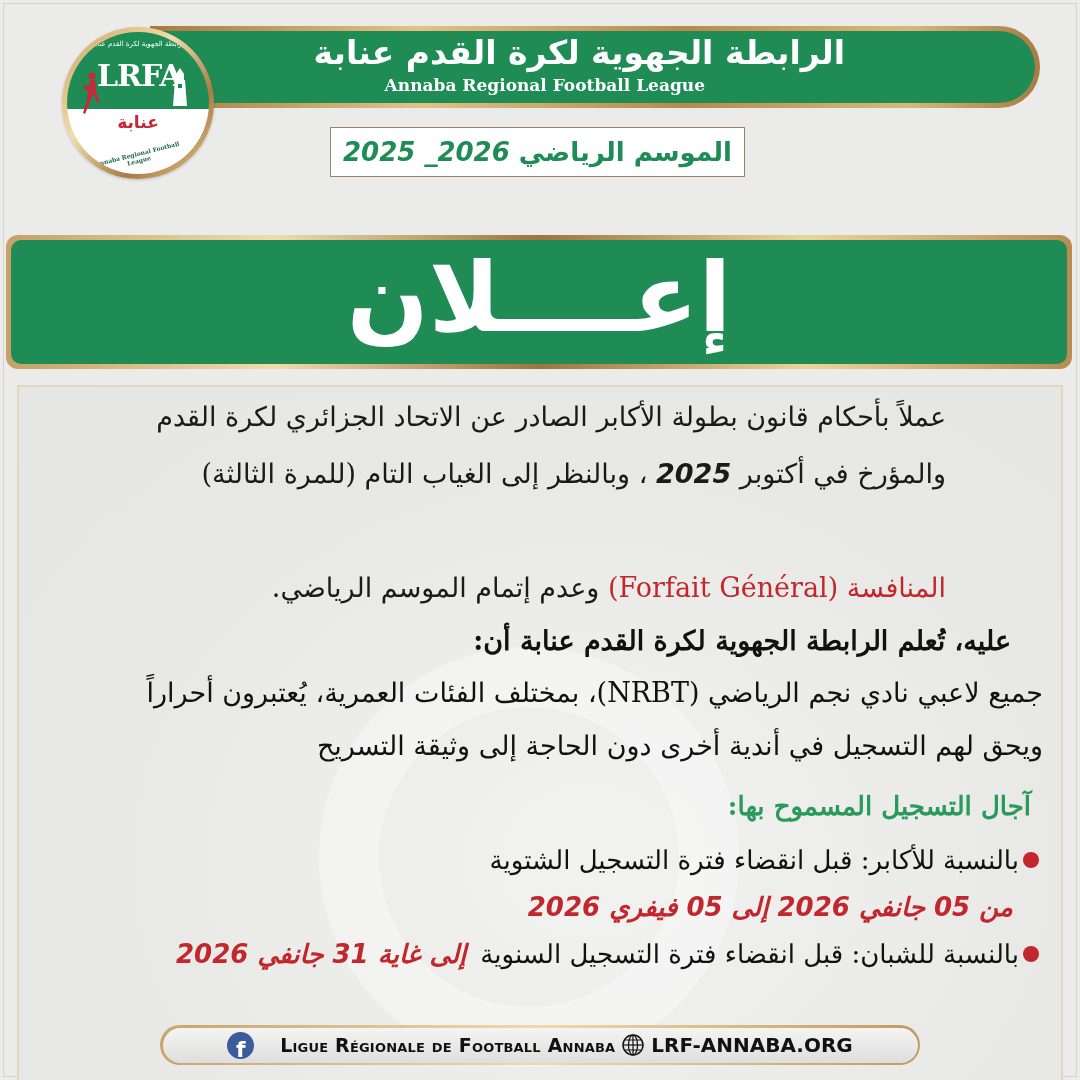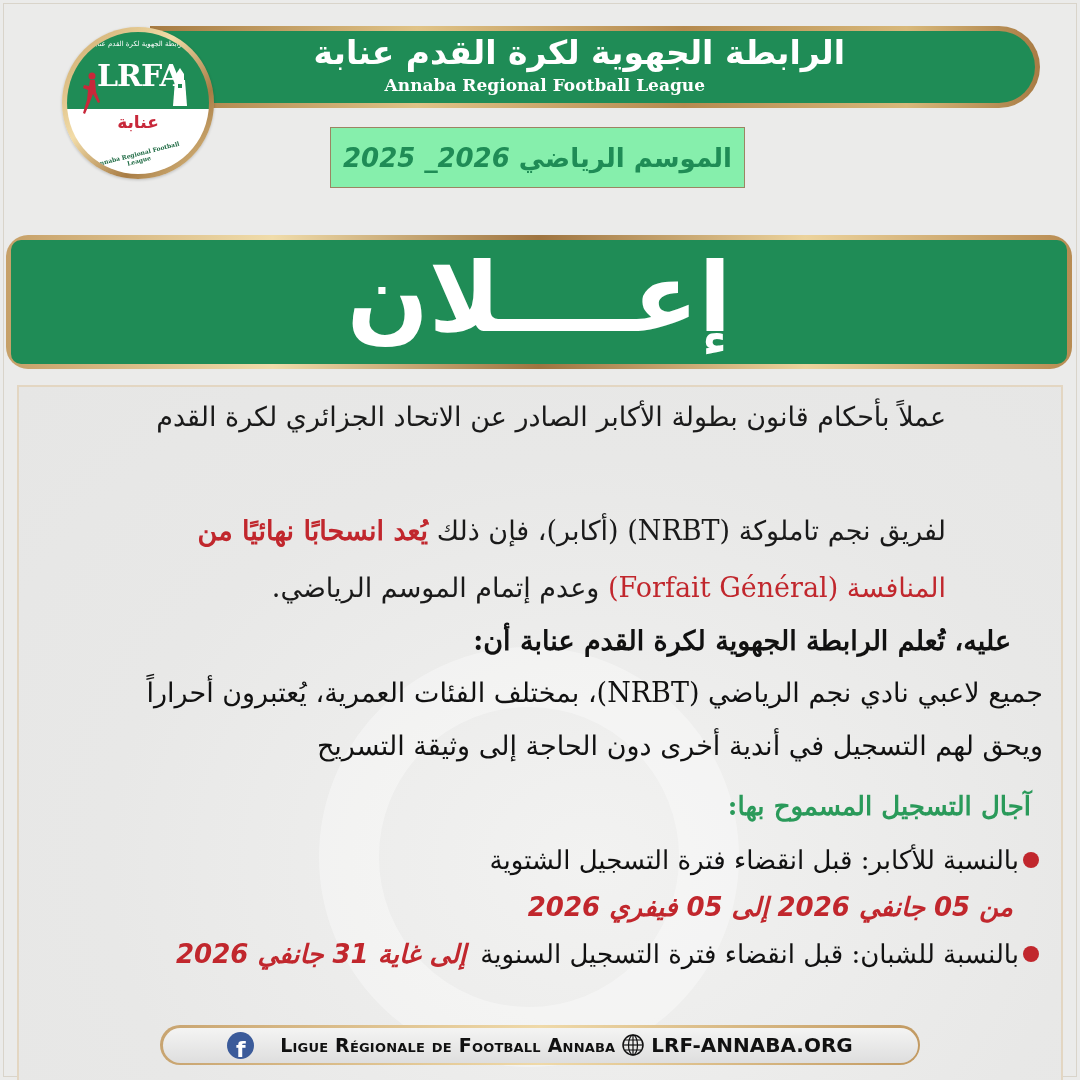--- a/index.html
+++ b/index.html
@@ -68,33 +68,33 @@
     position: absolute; left: 38px; top: 80px; width: 66px; text-align: center;
     font-weight: bold; font-size: 17px; color: #c8283a; direction: rtl;
   }
   .logo-arc-bottom {
     position: absolute; left: 20px; top: 118px; width: 102px; text-align: center;
     font-family: "DejaVu Serif", serif; font-size: 6px; color: #1f6b44; font-weight: bold;
     transform: rotate(-14deg);
   }
   
   .season-box {
-    position: absolute; left: 330px; top: 127px; width: 415px; height: 61px;
-    background: #86efac; border: 1.5px solid #9c8463;
+    position: absolute; left: 330px; top: 127px; width: 415px; height: 50px;
+    background: #ffffff; border: 1.5px solid #9c8463;
     display: flex; align-items: center; justify-content: center;
   }
   .season-text {
     color: #1f8c56; font-weight: bold; font-size: 26px; direction: rtl;
     font-family: "DejaVu Sans", sans-serif;
   }
   .season-text .num { font-style: italic; }
   
   .announce {
     position: absolute; left: 6px; top: 235px; width: 1066px; height: 134px;
-    border-radius: 22px;
+    border-radius: 12px;
     background: linear-gradient(90deg, #c6a068, #f0dcaa 25%, #9e7440 50%, #ecd39c 75%, #b88c52);
     padding: 5px;
   }
   .announce-inner {
     width: 100%; height: 100%; border-radius: 10px; background: #1f8c56;
     display: flex; align-items: center; justify-content: center;
   }
   .announce-title {
     color: #fff; font-weight: bold; font-size: 96px; direction: rtl;
     font-family: "DejaVu Sans", sans-serif; line-height: 1; margin-top: -8px;
@@ -212,23 +212,24 @@
 <div class="announce">
   <div class="announce-inner">
     <div class="announce-title">إعــــلان</div>
   </div>
 </div>
 
 <div class="panel">
   <div class="watermark"></div>
 
   <div class="p-line" style="top:14px;">عملاً بأحكام قانون بطولة الأكابر الصادر عن الاتحاد الجزائري لكرة القدم</div>
-  <div class="p-line" style="top:128px;">
-    <span>لفريق نجم تاملوكة (NRBT) (أكابر)، فإن ذلك</span>
-    <span class="red-b">يُعد انسحابًا نهائيًا من</span>
+  <div class="p-line" style="top:71px;">
+    <span>والمؤرخ في أكتوبر</span>
+    <span class="bold-num">2025</span>
+    <span>، وبالنظر إلى الغياب التام (للمرة الثالثة)</span>
   </div>
   <div class="p-line" style="top:185px;">
     <span class="red">المنافسة (Forfait Général)</span>
     <span>وعدم إتمام الموسم الرياضي.</span>
   </div>
 
   <div class="p-head" style="top:238px;">عليه، تُعلم الرابطة الجهوية لكرة القدم عنابة أن:</div>
 
   <div class="p-body" style="top:290px;">جميع لاعبي نادي نجم الرياضي (NRBT)، بمختلف الفئات العمرية، يُعتبرون أحراراً</div>
   <div class="p-body" style="top:343px;">ويحق لهم التسجيل في أندية أخرى دون الحاجة إلى وثيقة التسريح</div>

